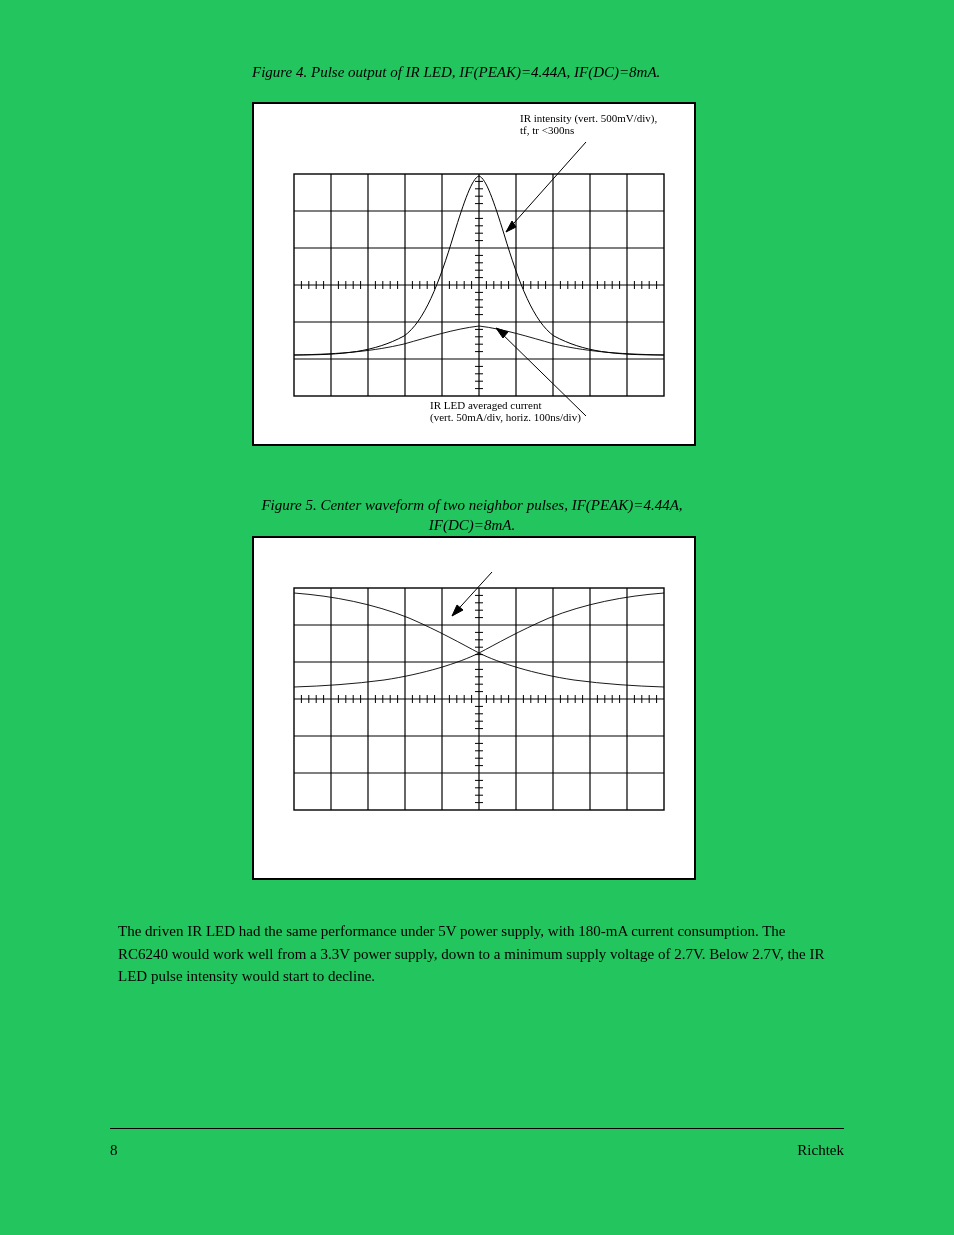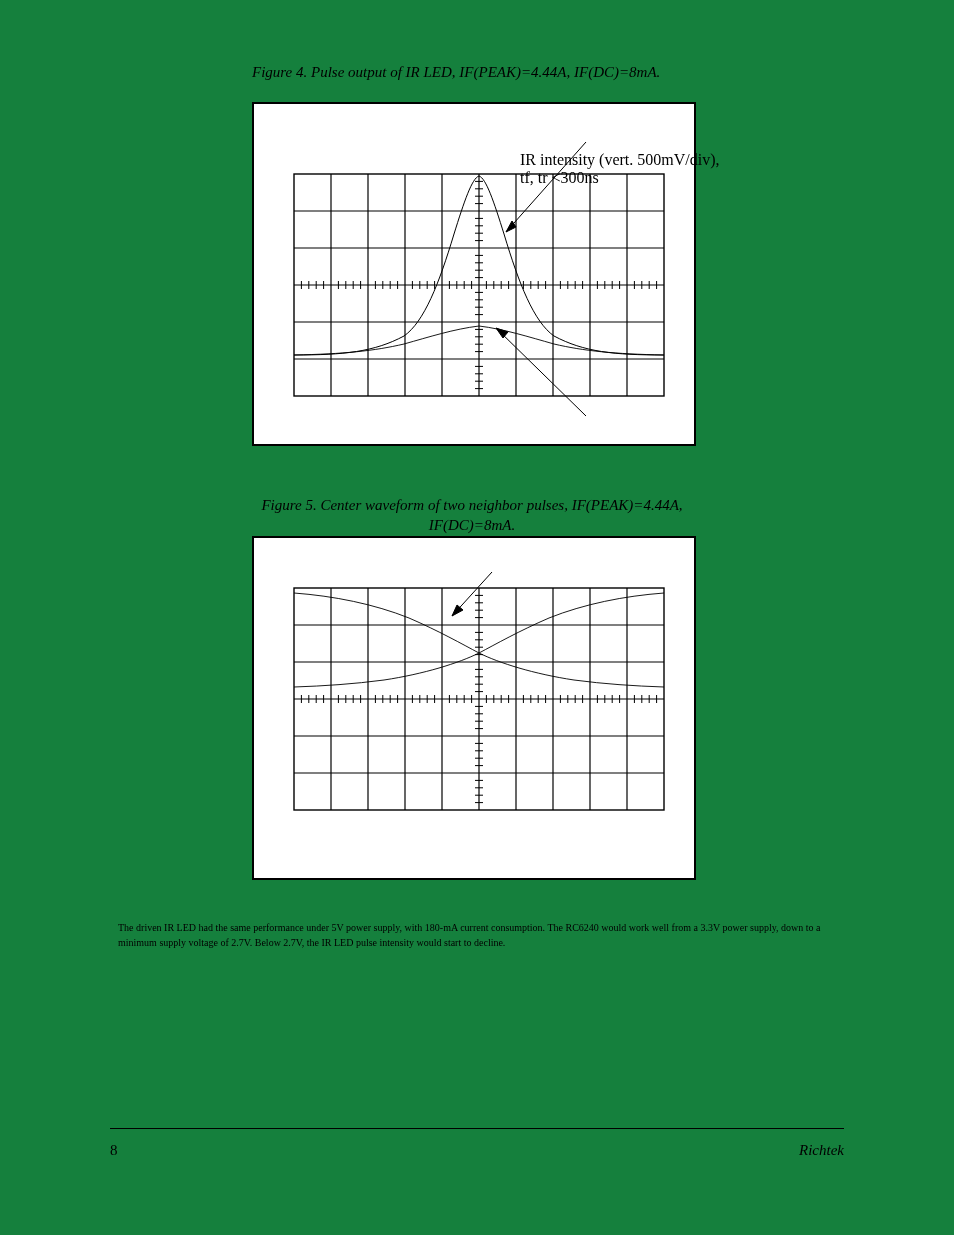--- a/index.html
+++ b/index.html
@@ -6,45 +6,44 @@
     margin: 0;
     padding: 0;
     background: #fff;
     color: #000;
     font-family: "Times New Roman", Times, serif;
   }
   .page {
     width: 954px;
     height: 1235px;
     position: relative;
-    background: #15803d;
+    background: #22c55e;
   }
   .fig {
     position: absolute;
     border: 2px solid #000;
     background: #fff;
   }
   .fig svg {
     display: block;
   }
   .caption {
     position: absolute;
     font-size: 15px;
     font-style: italic;
     line-height: 1.35;
     width: 440px;
   }
   .label {
     position: absolute;
-    font-size: 16px;
-    margin-top: 39px;
+    font-size: 11px;
   }
   .body-text {
     position: absolute;
-    font-size: 10px;
+    font-size: 15px;
     line-height: 1.5;
     width: 720px;
   }
   .footer-rule {
     position: absolute;
     left: 110px;
     right: 110px;
     top: 1128px;
     border-top: 1px solid #000;
     height: 0;
@@ -53,21 +52,20 @@
     position: absolute;
     left: 110px;
     top: 1142px;
     font-size: 15px;
   }
   .footer-right {
     position: absolute;
     right: 110px;
     top: 1142px;
     font-size: 15px;
-    font-style: italic;
   }
 </style>
 </head>
 <body>
 
 <div class="page">
 
   <div class="caption" style="left:252px; top:62px;">Figure 4. Pulse output of IR LED,
 IF(PEAK)=4.44A, IF(DC)=8mA.</div>
 
@@ -191,20 +189,22 @@
           <line x1="242" y1="224" x2="332" y2="312"></line>
           <polygon points="242,224 254,228 249,234" fill="#000"></polygon>
         </g>
       </g>
     </svg>
   </div>
 
   <div class="label" style="left:520px; top:112px; white-space:pre-line; text-align:left;">IR intensity (vert. 500mV/div),
 tf, tr &lt;300ns</div>
 
+  <div class="label" style="left:430px; top:399px; white-space:pre-line; text-align:left;">IR LED averaged current
+(vert. 50mA/div, horiz. 100ns/div)</div>
 
   <div class="caption" style="left:252px; top:495px;text-align:center;">Figure 5. Center waveform of two neighbor
 pulses, IF(PEAK)=4.44A, IF(DC)=8mA.</div>
 
   <div class="fig" style="left:252px; top:536px; width:440px; height:340px;">
     <svg width="440" height="340" viewBox="0 0 440 340">
       <g>
         <rect x="40" y="50" width="370" height="222" fill="none" stroke="#000" stroke-width="1.4"></rect>
         <g stroke="#000" stroke-width="1.2">
           <line x1="77" y1="50" x2="77" y2="272"></line>

